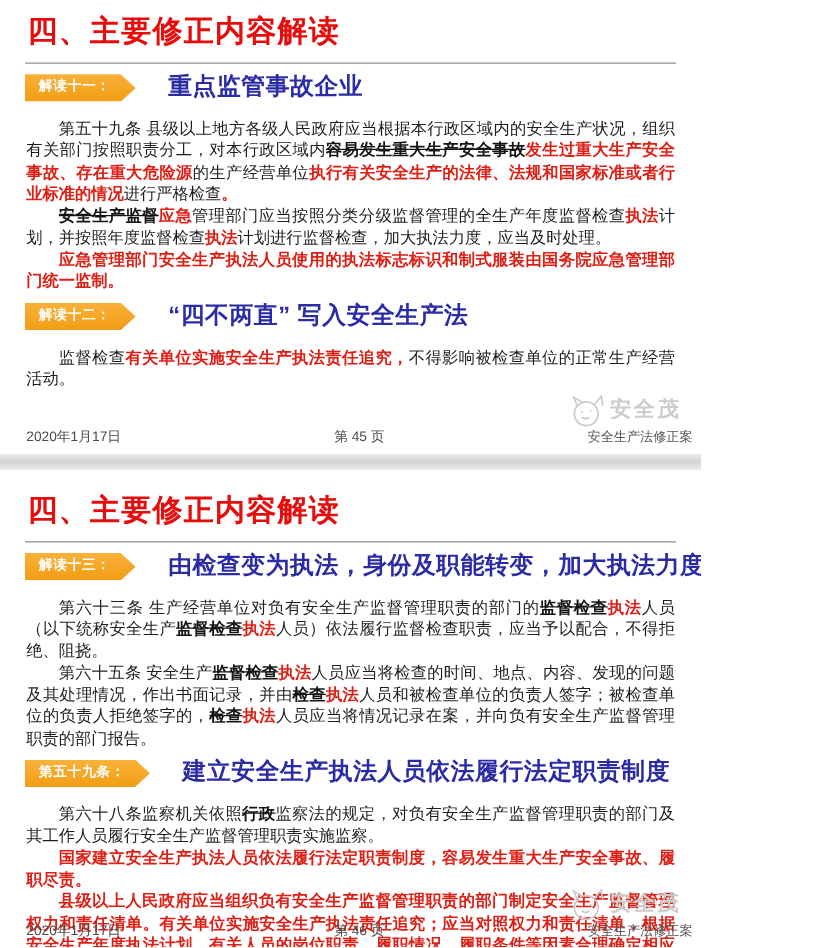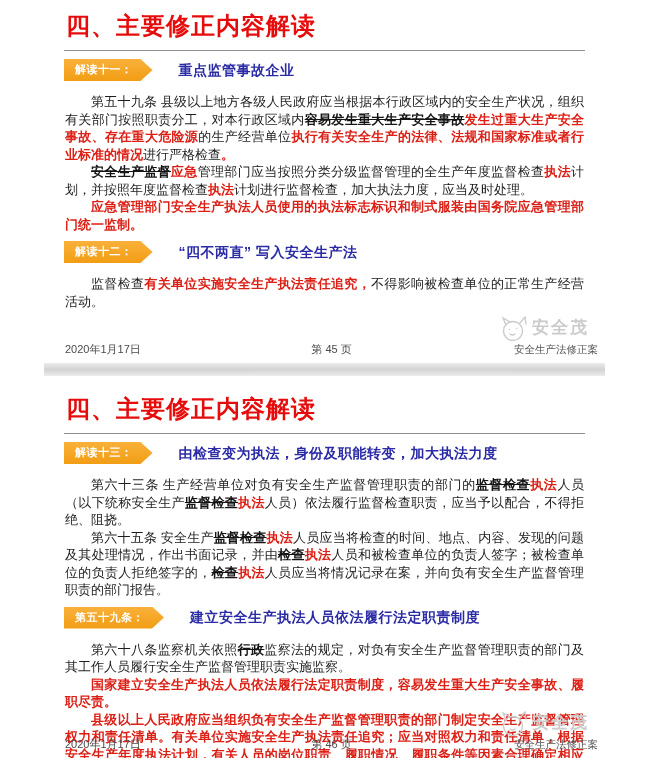--- a/index.html
+++ b/index.html
@@ -1,20 +1,19 @@
 <!DOCTYPE html>
 <html><head>
 <meta charset="utf-8">
 <style>
   html,body{margin:0;padding:0;background:#ffffff;}
   .page{
     width:561px;height:758px;position:relative;background:#ffffff;
     font-family:"Liberation Sans","DejaVu Sans",sans-serif;
     overflow:hidden;
-    margin-left:44px;
   }
   .slide{position:relative;background:#ffffff;overflow:hidden;}
   .slide.first{height:363px;}
   .slide.second{height:382px;}
   .slide-title{
     margin:11px 22px 0;
     font-size:24px;line-height:30px;font-weight:bold;
     color:#e60c0c;letter-spacing:1px;
   }
   .slide.second .slide-title{margin-top:18px;}
@@ -23,28 +22,27 @@
   .section-head{margin:6px 0 0 20px;display:flex;align-items:center;gap:26px;}
   .badge{
     display:inline-block;
     background:linear-gradient(180deg,#f9b13a 0%,#f29d14 100%);
     color:#ffffff;font-weight:bold;font-size:11px;line-height:1;
     padding:5px 20px 6px 11px;
     clip-path:polygon(0 0,calc(100% - 12px) 0,100% 50%,calc(100% - 12px) 100%,0 100%);
     letter-spacing:0.5px;white-space:nowrap;
   }
   .section-heading{
-    color:#2b2ba6;font-weight:bold;font-size:14px;line-height:1.2;
+    color:#2b2ba6;font-weight:bold;font-size:19px;line-height:1.2;
     letter-spacing:0.5px;white-space:nowrap;
   }
   .paras{margin:12px 21px 0;}
   p.body-para{
     margin:0;font-size:13px;line-height:17.5px;color:#1d1d1d;
     text-align:justify;
-    font-family:Liberation Serif, serif;
   }
   p.body-para.indent{text-indent:2em;}
   .run-plain{color:#1d1d1d;}
   .run-strike{color:#141414;font-weight:bold;text-decoration:line-through;}
   .run-red{color:#dd2016;font-weight:bold;}
   .footer{
     position:absolute;left:21px;right:7px;bottom:6px;
     font-size:11px;color:#4a4a4a;height:14px;
   }
   .f-date{position:absolute;left:0;bottom:0;}

